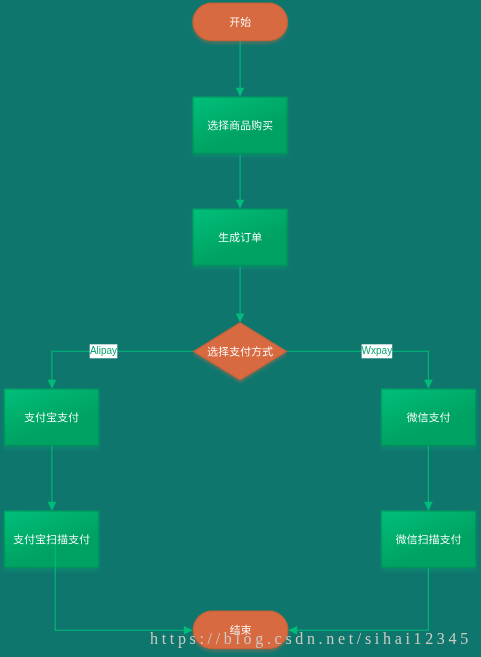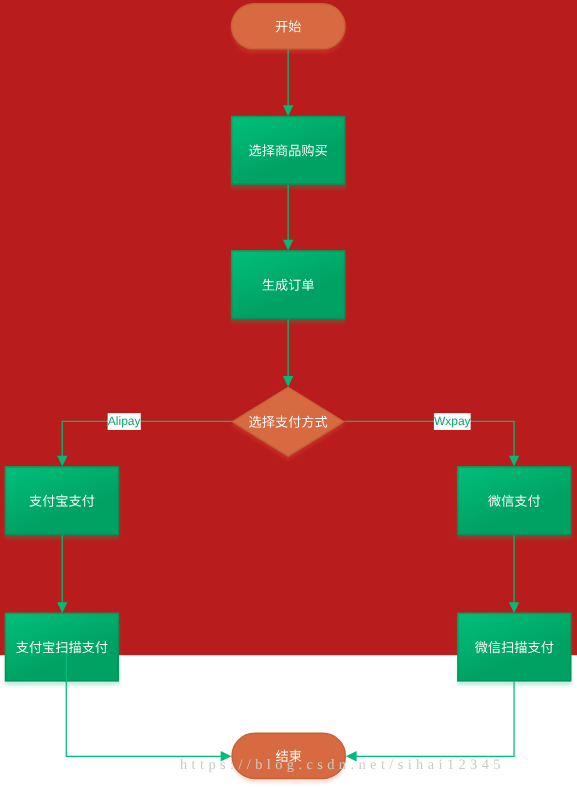--- a/index.html
+++ b/index.html
@@ -1,26 +1,26 @@
 <!DOCTYPE html>
 <html lang="zh"><head>
 <meta charset="utf-8">
 <title>flowchart</title>
 <style>
 html,body{margin:0;padding:0;background:#fff;}
 body{width:481px;height:657px;overflow:hidden;font-family:"Liberation Sans",sans-serif;}
-#stage{position:relative;width:481px;height:546px;background:#b91c1c;}
+#stage{position:relative;width:481px;height:657px;background:#0f766e;}
 svg#fc{position:absolute;left:0;top:0;width:481px;height:657px;display:block;}
 .proc{fill:url(#gGreen);stroke:url(#gGreenS);stroke-width:1.3;filter:url(#glow);}
 .term{fill:#d76b40;stroke:#c46339;stroke-width:1.2;filter:url(#glowO);}
 .nlabel path{fill:#fff;}
 .elink{fill:none;stroke:#00bc78;stroke-width:1.05;}
 .earrow{fill:#00bc78;stroke:none;}
 .elabel{fill:#0ca470;font-family:"Liberation Sans",sans-serif;font-size:10px;}
-.wm{position:absolute;left:150px;top:630px;font-family:"Liberation Serif",serif;font-size:12px;letter-spacing:3.67px;color:#cbcbc4;white-space:pre;}
+.wm{position:absolute;left:150px;top:630px;font-family:"Liberation Serif",serif;font-size:16px;letter-spacing:3.67px;color:#cbcbc4;white-space:pre;}
 </style>
 </head>
 <body>
 
 <div id="stage">
 <svg id="fc" viewBox="0 0 481 657">
  <defs>
   <linearGradient id="gGreen" x1="0" y1="0" x2="0.475" y2="0.725">
    <stop offset="0" stop-color="#00bf79"></stop>
    <stop offset="1" stop-color="#00a263"></stop>

